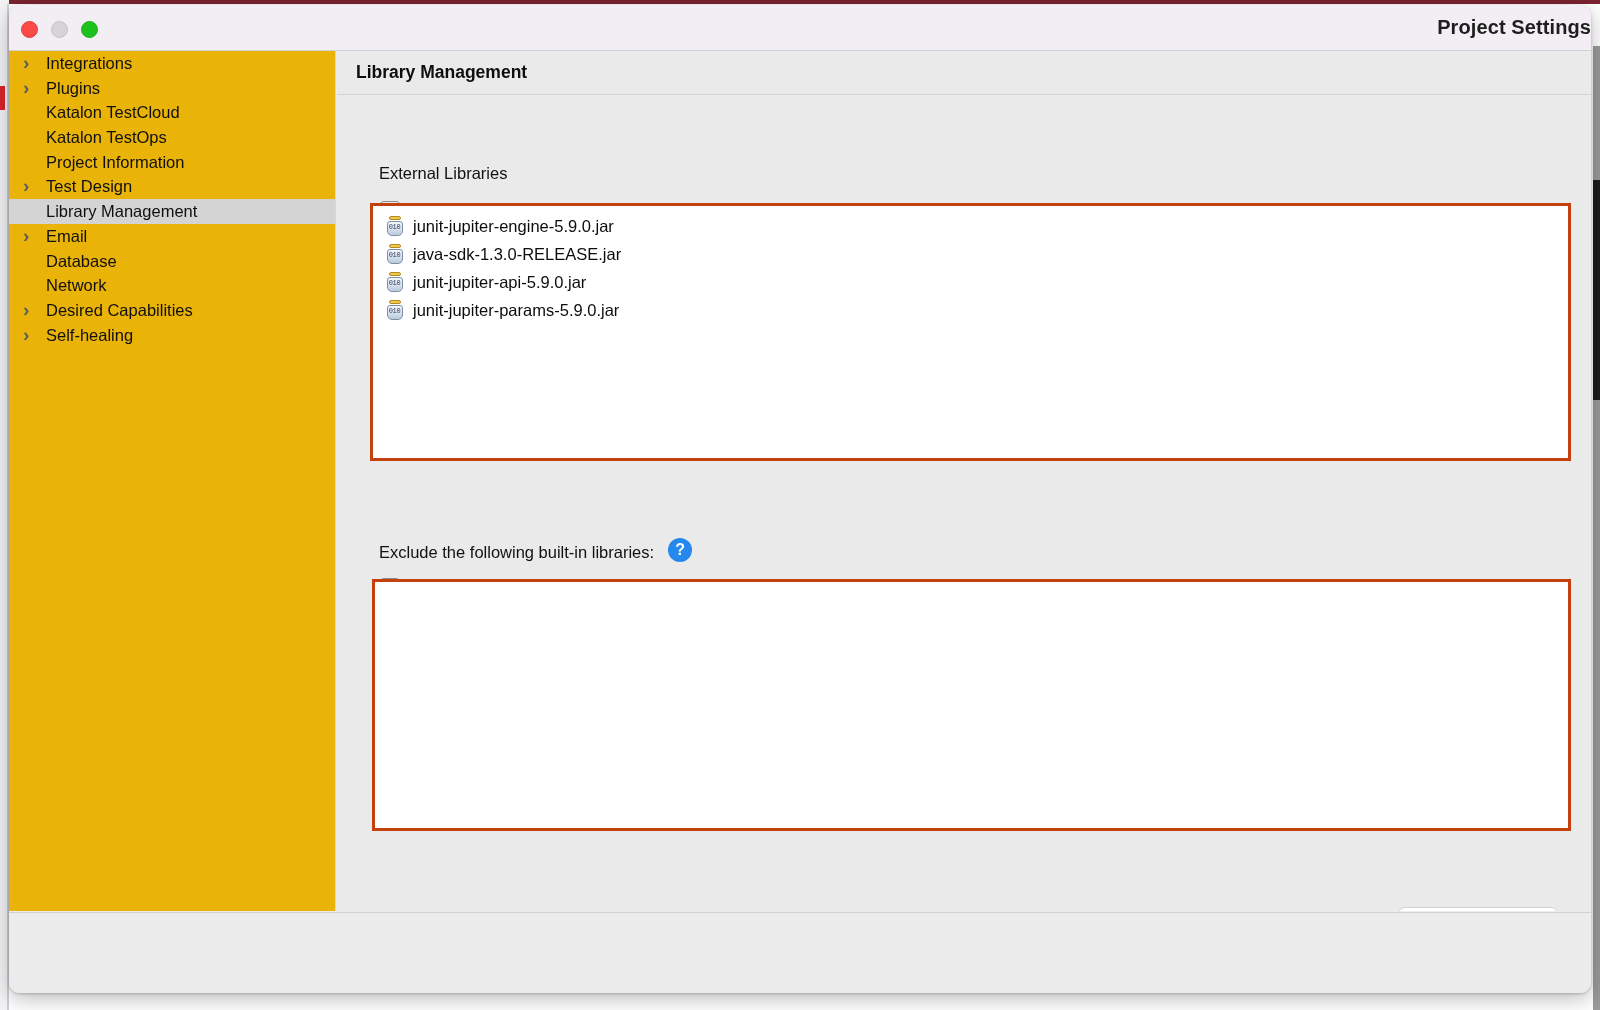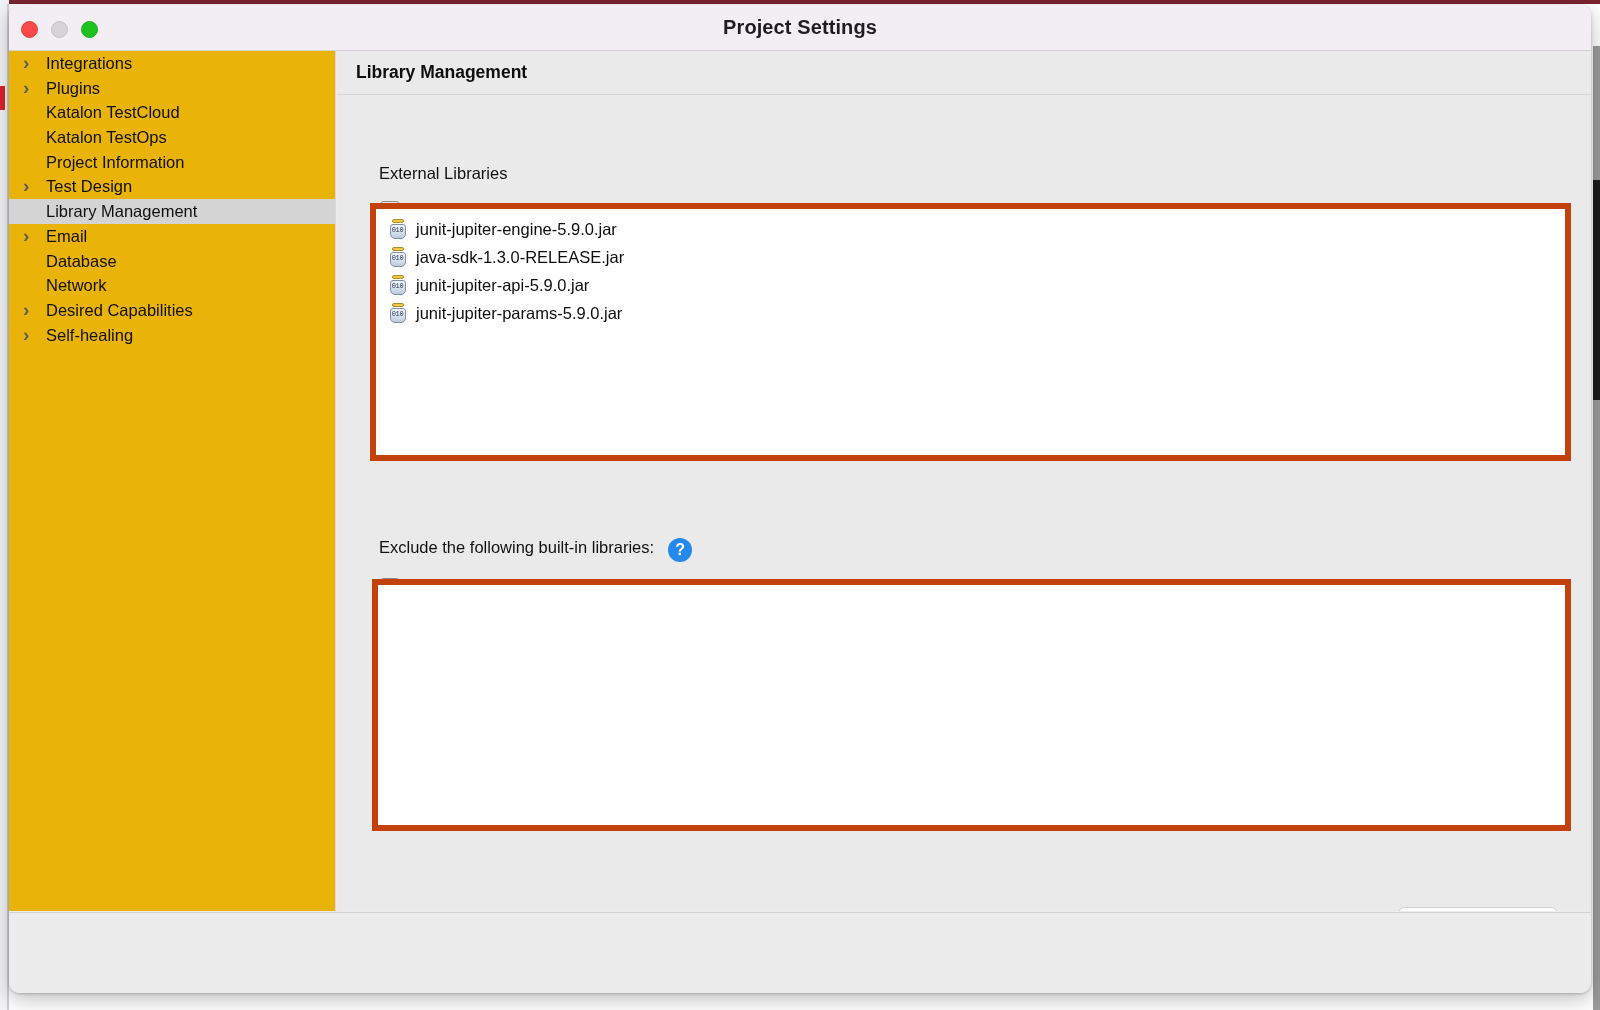--- a/index.html
+++ b/index.html
@@ -77,21 +77,21 @@
     height: 46px;
     background: #f3eef3;
     border-bottom: 1px solid #d3cfd6;
     box-sizing: border-box;
   }
   .title-text {
     position: absolute;
     left: 0; top: 0;
     width: 1582px;
     line-height: 45px;
-    text-align: center;
+    text-align: right;
     font-size: 20px;
     font-weight: bold;
     color: #1e1e1e;
     letter-spacing: 0.1px;
   }
   .traffic {
     position: absolute;
     top: 16px;
     width: 15px; height: 15px;
     border-radius: 50%;
@@ -237,21 +237,21 @@
     position: absolute;
     left: 0.5px; top: 4.3px;
     width: 16px; height: 1.3px;
     background: #8e8e8e;
   }
 
   
   .listbox {
     position: absolute;
     background: #ffffff;
-    border: 6px solid #c2410c;
+    border: 3px solid #c2410c;
     box-sizing: border-box;
     overflow: hidden;
   }
   .list-row {
     height: 28px;
     display: flex;
     align-items: center;
     padding-left: 12px;
     gap: 9px;
     font-size: 16.5px;
@@ -432,21 +432,21 @@
             <span class="icon-jar">
               <span class="jlid"></span>
               <span class="jbody"></span>
               <span class="jtext">010</span>
             </span>
             <span>junit-jupiter-params-5.9.0.jar</span>
           </div>
         </div>
     </div>
 
-    <div style="position:absolute; left:42px; top:487px; display:flex; align-items:flex-start; gap:14px;">
+    <div style="position:absolute; left:42px; top:487px; display:flex; align-items:flex-end; gap:14px;">
       <span class="section-label" style="position:relative; left:0; top:0;">Exclude the following built-in libraries:</span>
       <span class="icon-help">?</span>
     </div>
 
     <div class="toolbar" style="left:42px; top:525px;">
       <div class="tb-btn">
         <div class="icon-add"></div>
         <span class="tb-label">Add</span>
       </div>
       <div class="tb-btn">

